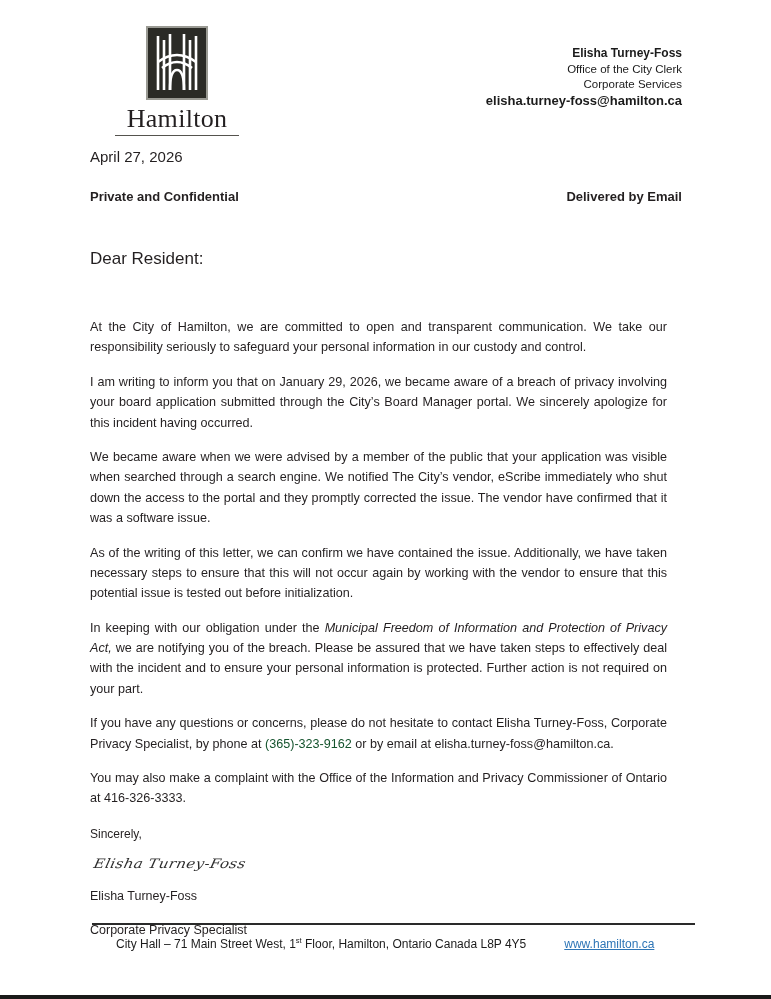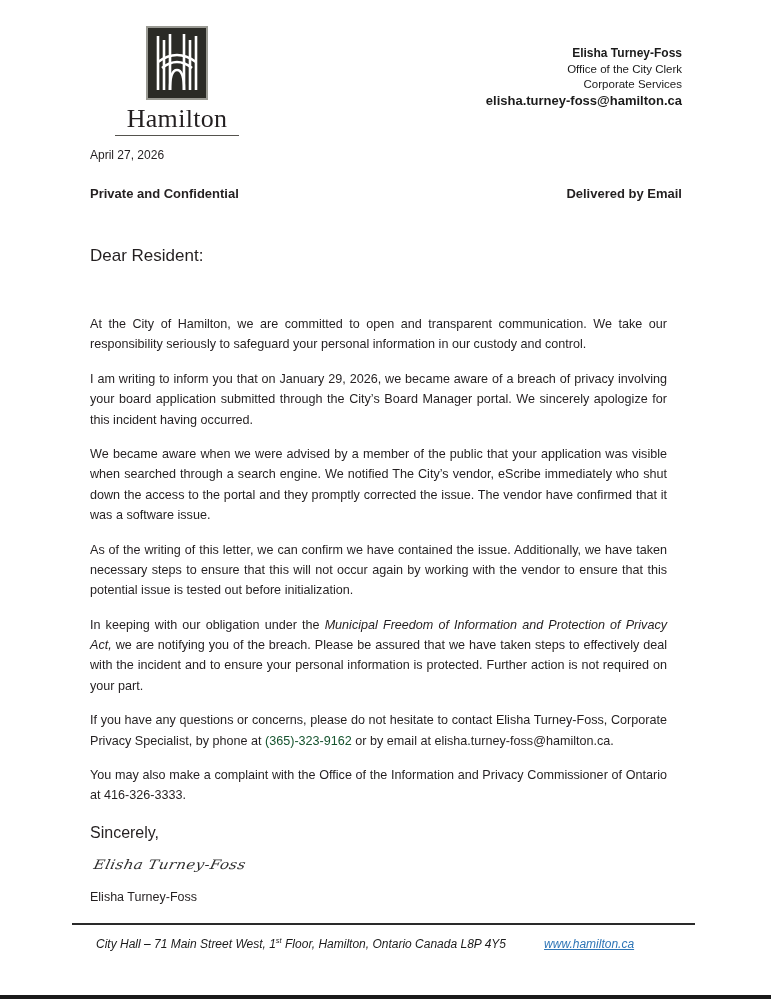--- a/index.html
+++ b/index.html
@@ -93,21 +93,21 @@
 
   
   .letter-body {
     position: absolute;
     left: 90px;
     top: 148px;
     width: 592px;
   }
 
   .date-line {
-    font-size: 12px;
+    font-size: 15px;
     margin-bottom: 24px;
   }
 
   .marks-row {
     display: flex;
     justify-content: space-between;
     font-size: 13px;
     font-weight: bold;
     margin-bottom: 45px;
   }
@@ -123,21 +123,21 @@
     text-align: justify;
     margin: 0 15px 14px 0;
     color: #231f20;
   }
   p.para.last-group { margin-bottom: 13px; }
 
   em.act { font-style: italic; }
   .phone-accent { color: #14532d; }
 
   .sincerely {
-    font-size: 16px;
+    font-size: 12px;
     margin: 18px 0 0 0;
   }
 
   .signature {
     font-family: "DejaVu Serif", serif;
     font-style: italic;
     font-size: 15px;
     color: #1a1a1a;
     margin: 14px 0 0 4px;
     transform: skewX(-12deg) scaleY(0.88);
@@ -151,24 +151,23 @@
     margin-top: 16px;
   }
   .signer-title {
     font-size: 12.5px;
     margin-top: 20px;
   }
 
   
   .footer {
     position: absolute;
-    left: 72px;
+    left: 92px;
     right: 76px;
     bottom: 48px;
-    font-style: italic;
   }
   .footer-rule {
     height: 2px;
     background: #2a2a2a;
     margin-bottom: 12px;
   }
   .footer-row {
     display: flex;
     align-items: baseline;
     font-size: 12px;
@@ -248,20 +247,21 @@
     <p class="para"><span>If you have any questions or concerns, please do not hesitate to contact Elisha Turney-Foss, Corporate Privacy Specialist, by phone at </span><span class="phone-accent">(365)-323-9162</span><span> or by email at elisha.turney-foss@hamilton.ca.</span></p>
 
     <p class="para last-group">You may also make a complaint with the Office of the Information and Privacy Commissioner of Ontario at 416-326-3333.</p>
 
     <div class="sincerely">Sincerely,</div>
 
     <div class="signature">Elisha Turney-Foss</div>
 
     <div class="signer-name">Elisha Turney-Foss</div>
 
+    <div class="signer-title">Corporate Privacy Specialist</div>
 
   </div>
 
   <div class="footer">
     <div class="footer-rule"></div>
     <div class="footer-row">
       <span class="footer-address"><span>City Hall – 71 Main Street West, 1</span><sup>st</sup><span> Floor, Hamilton, Ontario Canada L8P 4Y5</span></span>
       <a class="footer-link" href="#">www.hamilton.ca</a>
     </div>
   </div>

